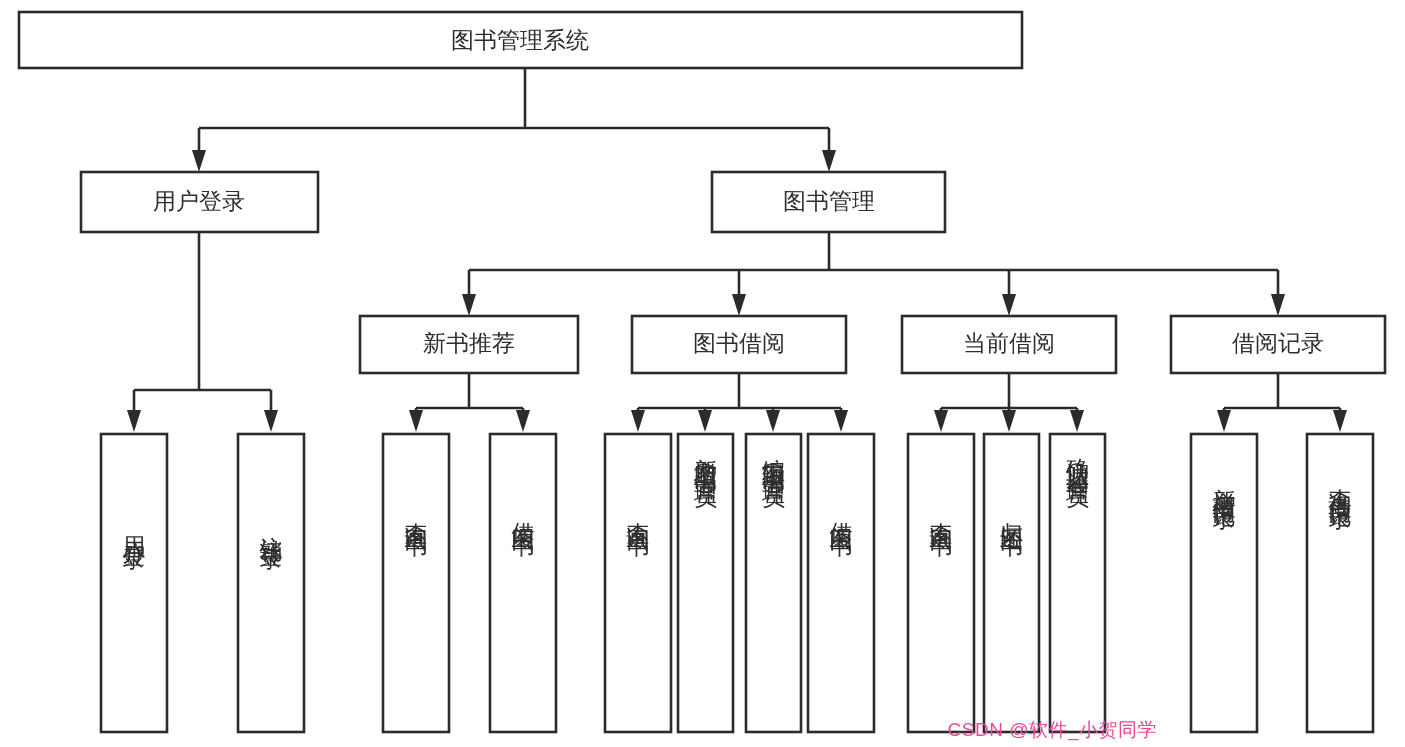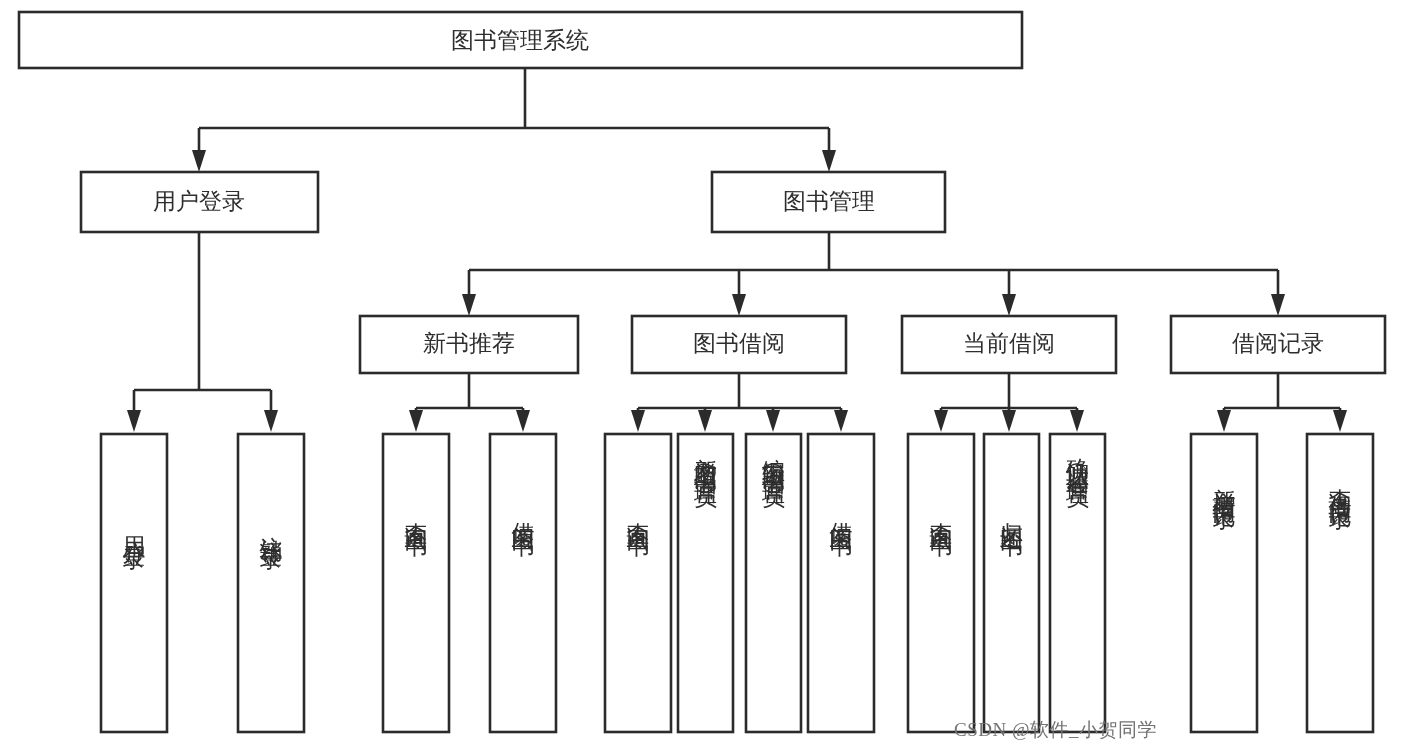--- a/index.html
+++ b/index.html
@@ -63,23 +63,23 @@
     font-size: 23px;
     line-height: 1.0;
     color: #2e2e2e;
     letter-spacing: 4px;
     white-space: nowrap;
   }
   .watermark {
     position: absolute;
     right: 6px;
     bottom: 4px;
-    font-family: Liberation Serif, serif;
+    font-family: Liberation Sans, sans-serif;
     font-size: 19px;
-    color: #737373;
+    color: #ec4899;
     white-space: nowrap;
     letter-spacing: 0.5px;
   }
 </style>
 </head>
 <body>
 
 <div id="diagram-root">
 
   <svg class="canvas" viewBox="0 0 1405 747" xmlns="http://www.w3.org/2000/svg">

